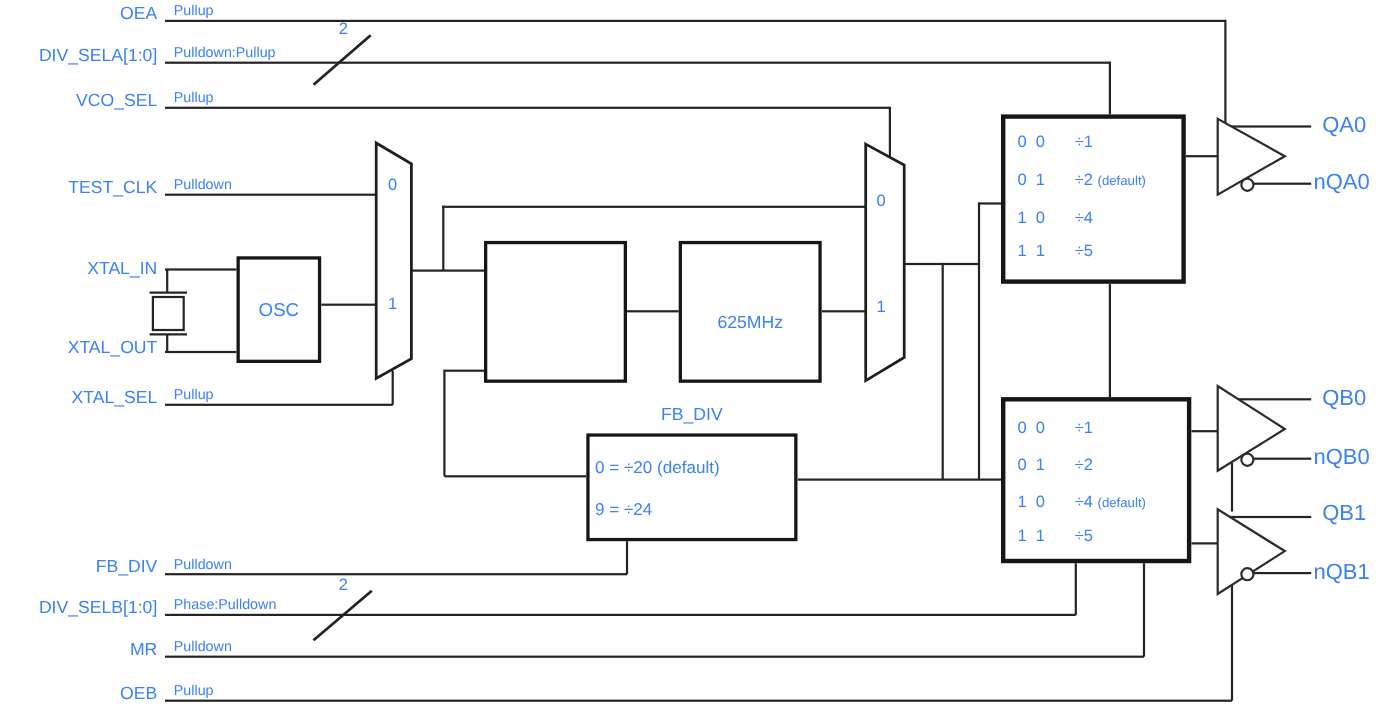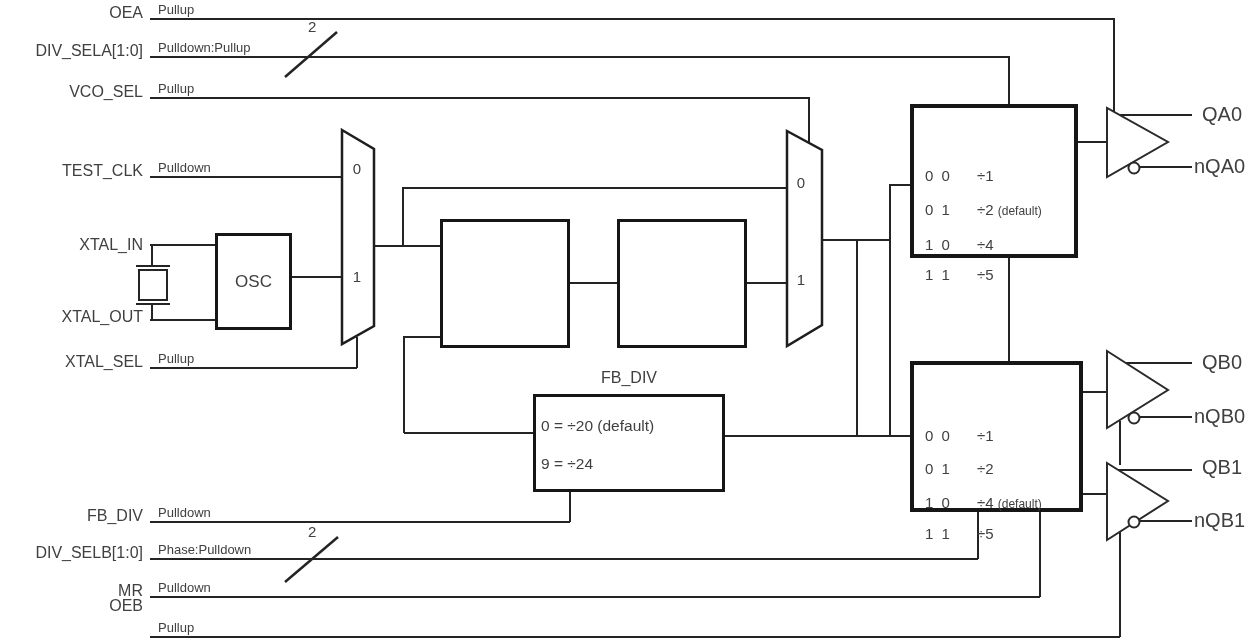--- a/index.html
+++ b/index.html
@@ -1,31 +1,31 @@
 <!DOCTYPE html>
 <html><head>
 <meta charset="utf-8">
 <style>
   html,body{margin:0;padding:0;background:#ffffff;}
   #canvas{
     position:relative;width:1256px;height:642px;background:#fff;
     font-family:"Liberation Sans","DejaVu Sans",sans-serif;
-    color:#404040;overflow:hidden;border-radius:30px;
+    color:#3b82f6;overflow:hidden;border-radius:30px;
   }
   .hw{position:absolute;height:2px;background:#242424;}
   .vw{position:absolute;width:2px;background:#242424;}
   .blk{position:absolute;box-sizing:border-box;border:3px solid #161616;background:#fff;}
   .blk4{position:absolute;box-sizing:border-box;border:4px solid #161616;background:#fff;}
   .pin-label{position:absolute;left:0;width:143px;text-align:right;font-size:16px;height:18px;line-height:18px;white-space:nowrap;}
   .pin-ann{position:absolute;left:158px;font-size:13px;height:14px;line-height:14px;white-space:nowrap;}
   .bus2{position:absolute;font-size:15px;height:16px;line-height:16px;}
   .muxlab{position:absolute;width:16px;text-align:center;font-size:15px;height:16px;line-height:16px;}
   .blocktext{position:absolute;text-align:center;font-size:16px;line-height:25px;white-space:nowrap;}
   .fbrow{position:absolute;font-size:15.5px;height:18px;line-height:18px;white-space:nowrap;}
-  .divrow{position:absolute;font-size:15px;height:18px;line-height:18px;white-space:nowrap;margin-top:46px;}
+  .divrow{position:absolute;font-size:15px;height:18px;line-height:18px;white-space:nowrap;}
   .divrow .code{display:inline-block;width:52px;letter-spacing:2px;}
   .divrow .suffix{font-size:12px;}
   .outlab{position:absolute;font-size:20px;height:17px;line-height:17px;white-space:nowrap;}
   svg{position:absolute;left:0;top:0;}
 </style>
 </head>
 <body>
 
 <div id="canvas">
 
@@ -118,41 +118,42 @@
   <div class="pin-label" style="top:4px">OEA</div>
   <div class="pin-label" style="top:42px">DIV_SELA[1:0]</div>
   <div class="pin-label" style="top:83px">VCO_SEL</div>
   <div class="pin-label" style="top:162px">TEST_CLK</div>
   <div class="pin-label" style="top:236px">XTAL_IN</div>
   <div class="pin-label" style="top:308px">XTAL_OUT</div>
   <div class="pin-label" style="top:353px">XTAL_SEL</div>
   <div class="pin-label" style="top:507px">FB_DIV</div>
   <div class="pin-label" style="top:544px">DIV_SELB[1:0]</div>
   <div class="pin-label" style="top:582px">MR</div>
-  <div class="pin-label" style="top:597px">OEB</div>
+  <div class="pin-label" style="top:622px">OEB</div>
 
   <div class="pin-ann" style="top:3px">Pullup</div>
   <div class="pin-ann" style="top:41px">Pulldown:Pullup</div>
   <div class="pin-ann" style="top:82px">Pullup</div>
   <div class="pin-ann" style="top:161px">Pulldown</div>
   <div class="pin-ann" style="top:352px">Pullup</div>
   <div class="pin-ann" style="top:506px">Pulldown</div>
   <div class="pin-ann" style="top:543px">Phase:Pulldown</div>
   <div class="pin-ann" style="top:581px">Pulldown</div>
   <div class="pin-ann" style="top:621px">Pullup</div>
 
   <div class="bus2" style="left:308px;top:19px">2</div>
   <div class="bus2" style="left:308px;top:524px">2</div>
 
   <div class="muxlab" style="left:349px;top:161px">0</div>
   <div class="muxlab" style="left:349px;top:269px">1</div>
   <div class="muxlab" style="left:793px;top:175px">0</div>
   <div class="muxlab" style="left:793px;top:272px">1</div>
 
   <div class="blocktext" style="left:215px;top:269px;width:77px;font-size:17px">OSC</div>
+  <div class="blocktext" style="left:617px;top:281px;width:130px">625MHz</div>
   <div class="blocktext" style="left:533px;top:368px;width:192px;line-height:20px">FB_DIV</div>
   <div class="fbrow" style="left:541px;top:417px">0 = ÷20 (default)</div>
   <div class="fbrow" style="left:541px;top:455px">9 = ÷24</div>
 
   <div class="divrow" style="left:925px;top:121px"><span class="code">0 0</span><span>÷1</span></div>
   <div class="divrow" style="left:925px;top:155px"><span class="code">0 1</span><span>÷2</span> <span class="suffix">(default)</span></div>
   <div class="divrow" style="left:925px;top:190px"><span class="code">1 0</span><span>÷4</span></div>
   <div class="divrow" style="left:925px;top:220px"><span class="code">1 1</span><span>÷5</span></div>
 
   <div class="divrow" style="left:925px;top:381px"><span class="code">0 0</span><span>÷1</span></div>

